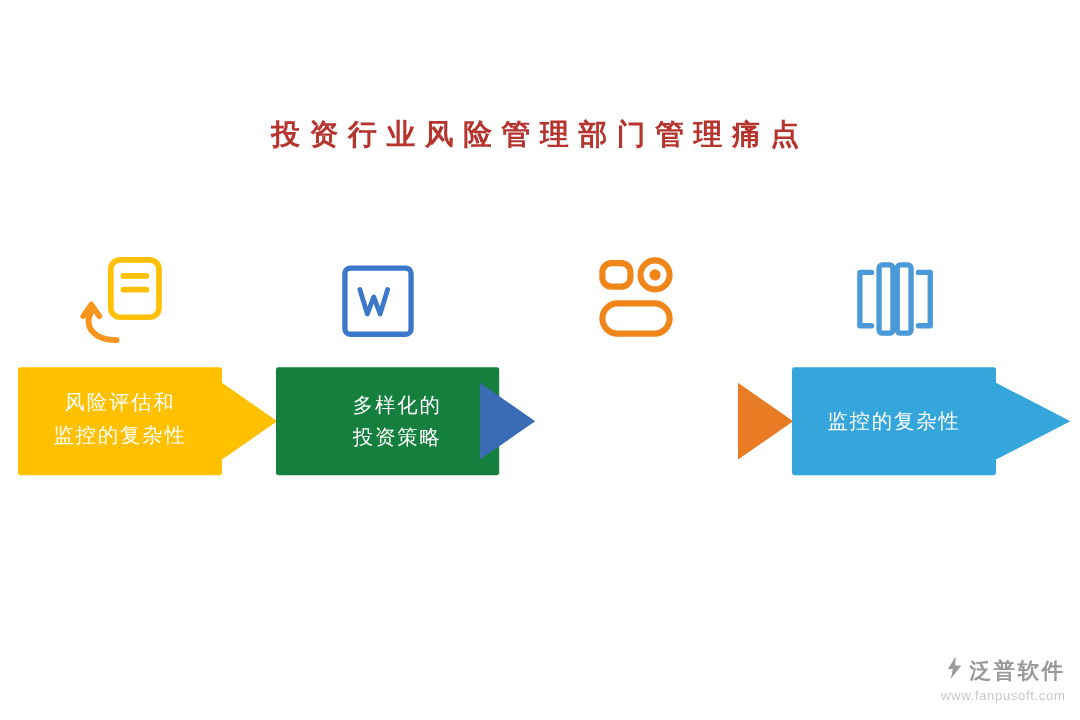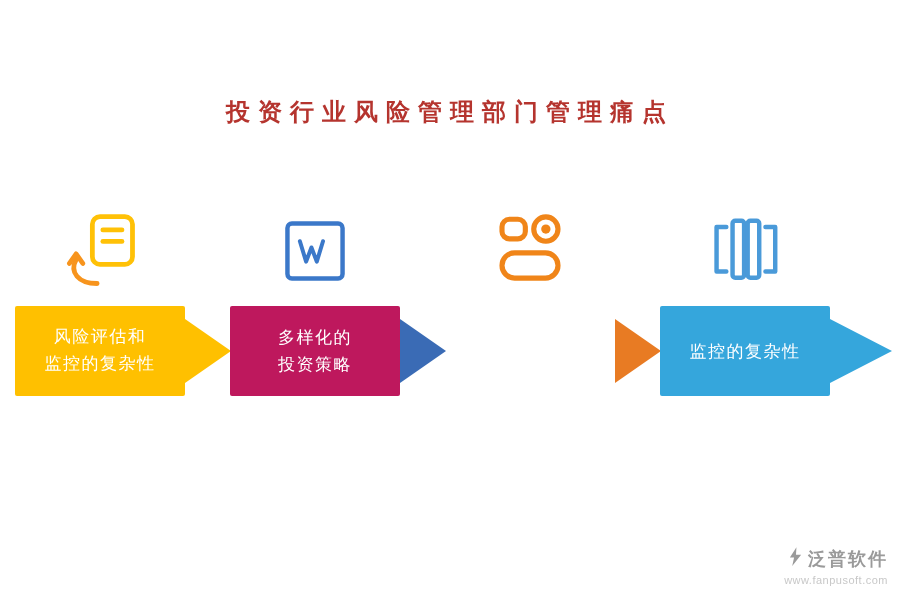--- a/index.html
+++ b/index.html
@@ -124,21 +124,21 @@
       <path d="M68 18 H79 V68 H68" stroke-width="5"></path>
     </svg>
   </div>
 
   <div class="box" style="left: 15px; background-color: rgb(255, 192, 0); font-family: Liberation Mono, monospace;">
     <span class="box-label">风险评估和
 监控的复杂性</span>
   </div>
   <div class="arrow" style="left: 185px; background-color: rgb(255, 192, 0);"></div>
 
-  <div class="box" style="left: 230px; background-color: #be185d;">
+  <div class="box" style="left: 230px; background-color: #15803d; padding-left: 16px;">
     <span class="box-label">多样化的
 投资策略</span>
   </div>
   <div class="arrow" style="left: 400px; background-color: rgb(58, 107, 181);"></div>
 
   <div class="arrow" style="left: 615px; background-color: rgb(232, 123, 35);"></div>
 
   <div class="box" style="left: 660px; background-color: rgb(53, 166, 220);">
     <span class="box-label">监控的复杂性</span>
   </div>

